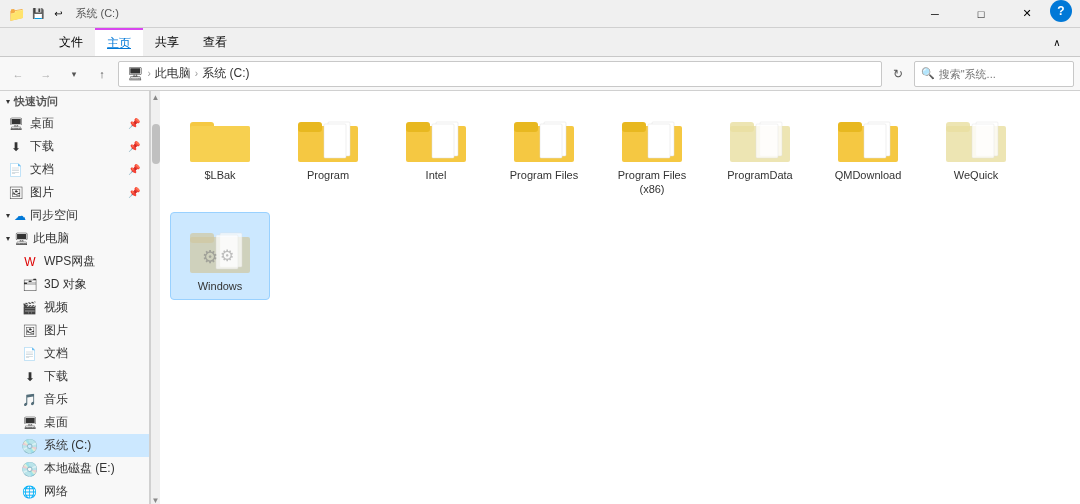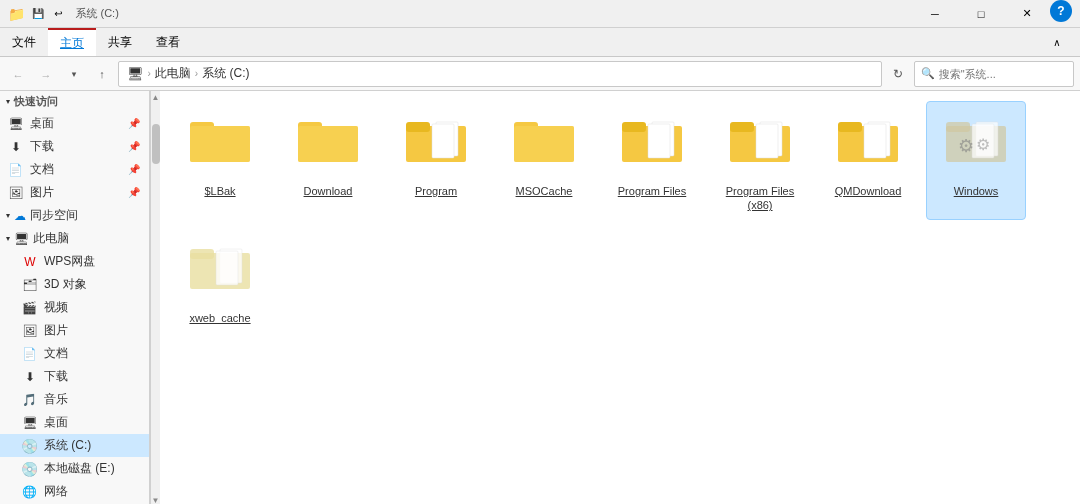--- a/index.html
+++ b/index.html
@@ -41,31 +41,32 @@
     }
 
     
     .ribbon {
       background: #f0f0f0;
       border-bottom: 1px solid #c8c8c8;
     }
     .ribbon-tabs {
       display: flex;
       padding: 0 0;
+      margin-left: 47px;
     }
     .ribbon-tab {
       padding: 4px 12px;
       font-size: 12px;
       cursor: pointer;
       border: none;
       background: none;
     }
     .ribbon-tab.active {
       background: white;
-      border-top: 2px solid #b91c1c;
+      border-top: 2px solid #d946ef;
       color: #0078d7;
       text-decoration: underline;
     }
 
     
     .address-bar {
       height: 34px;
       background: #f8f8f8;
       border-bottom: 1px solid #d0d0d0;
       display: flex;
@@ -191,26 +192,25 @@
     .folder-item.selected { background: #cce8ff; border-color: #99d1ff; }
 
     .folder-icon {
       position: relative;
       width: 64px;
       height: 56px;
     }
     .folder-name {
       font-size: 11px;
       text-align: center;
-      margin-top: 20px;
+      margin-top: 4px;
       color: #333;
       word-break: break-word;
       line-height: 1.3;
       max-width: 96px;
-      text-decoration: underline;
     }
 
     
     .sidebar::-webkit-scrollbar { width: 8px; }
     .sidebar::-webkit-scrollbar-track { background: #f0f0f0; }
     .sidebar::-webkit-scrollbar-thumb { background: #c0c0c0; border-radius: 4px; }
     .sidebar-tree-header {
       display: flex;
       align-items: center;
       padding: 3px 6px;
@@ -402,48 +402,38 @@
           <rect x="2" y="18" width="60" height="36" rx="2" ry="2" fill="#fad85e" opacity="0.5"></rect>
         </svg>
       </div>
       <div class="folder-name">$LBak</div>
     </div>
         <div class="folder-item">
       <div class="folder-icon">
         
         <svg width="64" height="56" viewBox="0 0 64 56">
           <rect x="2" y="18" width="60" height="36" rx="2" ry="2" fill="#f5c842"></rect>
-          <rect x="2" y="14" width="24" height="10" rx="3" ry="3" fill="#f5c842"></rect>
-          <rect x="2" y="18" width="60" height="36" rx="2" ry="2" fill="#fad85e" opacity="0.5"></rect>
-        </svg>
-      </div>
-      <div class="folder-name">Download</div>
+          <rect x="2" y="14" width="24" height="10" rx="3" ry="3" fill="#e8b820"></rect>
+          <rect x="32" y="14" width="22" height="34" rx="1" fill="white" stroke="#ddd" stroke-width="0.5"></rect>
+          <rect x="28" y="16" width="22" height="34" rx="1" fill="white" stroke="#ddd" stroke-width="0.5"></rect>
+        </svg>
+      </div>
+      <div class="folder-name">Program</div>
     </div>
         <div class="folder-item">
       <div class="folder-icon">
         
         <svg width="64" height="56" viewBox="0 0 64 56">
           <rect x="2" y="18" width="60" height="36" rx="2" ry="2" fill="#f5c842"></rect>
           <rect x="2" y="14" width="24" height="10" rx="3" ry="3" fill="#e8b820"></rect>
           <rect x="32" y="14" width="22" height="34" rx="1" fill="white" stroke="#ddd" stroke-width="0.5"></rect>
           <rect x="28" y="16" width="22" height="34" rx="1" fill="white" stroke="#ddd" stroke-width="0.5"></rect>
         </svg>
       </div>
-      <div class="folder-name">Program</div>
-    </div>
-        <div class="folder-item">
-      <div class="folder-icon">
-        
-        <svg width="64" height="56" viewBox="0 0 64 56">
-          <rect x="2" y="18" width="60" height="36" rx="2" ry="2" fill="#f5c842"></rect>
-          <rect x="2" y="14" width="24" height="10" rx="3" ry="3" fill="#f5c842"></rect>
-          <rect x="2" y="18" width="60" height="36" rx="2" ry="2" fill="#fad85e" opacity="0.5"></rect>
-        </svg>
-      </div>
-      <div class="folder-name">MSOCache</div>
+      <div class="folder-name">Intel</div>
     </div>
         <div class="folder-item">
       <div class="folder-icon">
         
         <svg width="64" height="56" viewBox="0 0 64 56">
           <rect x="2" y="18" width="60" height="36" rx="2" ry="2" fill="#f5c842"></rect>
           <rect x="2" y="14" width="24" height="10" rx="3" ry="3" fill="#e8b820"></rect>
           <rect x="32" y="14" width="22" height="34" rx="1" fill="white" stroke="#ddd" stroke-width="0.5"></rect>
           <rect x="28" y="16" width="22" height="34" rx="1" fill="white" stroke="#ddd" stroke-width="0.5"></rect>
         </svg>
@@ -459,49 +449,61 @@
           <rect x="32" y="14" width="22" height="34" rx="1" fill="white" stroke="#ddd" stroke-width="0.5"></rect>
           <rect x="28" y="16" width="22" height="34" rx="1" fill="white" stroke="#ddd" stroke-width="0.5"></rect>
         </svg>
       </div>
       <div class="folder-name">Program Files (x86)</div>
     </div>
         <div class="folder-item">
       <div class="folder-icon">
         
         <svg width="64" height="56" viewBox="0 0 64 56">
+          <rect x="2" y="18" width="60" height="36" rx="2" ry="2" fill="#e8dfa0" opacity="0.8"></rect>
+          <rect x="2" y="14" width="24" height="10" rx="3" ry="3" fill="#e8dfa0" opacity="0.8"></rect>
+          <rect x="32" y="14" width="22" height="34" rx="1" fill="white" stroke="#ddd" stroke-width="0.5" opacity="0.8"></rect>
+          <rect x="28" y="16" width="22" height="34" rx="1" fill="white" stroke="#ddd" stroke-width="0.5" opacity="0.8"></rect>
+        </svg>
+      </div>
+      <div class="folder-name">ProgramData</div>
+    </div>
+        <div class="folder-item">
+      <div class="folder-icon">
+        
+        <svg width="64" height="56" viewBox="0 0 64 56">
           <rect x="2" y="18" width="60" height="36" rx="2" ry="2" fill="#f5c842"></rect>
           <rect x="2" y="14" width="24" height="10" rx="3" ry="3" fill="#e8b820"></rect>
           <rect x="32" y="14" width="22" height="34" rx="1" fill="white" stroke="#ddd" stroke-width="0.5"></rect>
           <rect x="28" y="16" width="22" height="34" rx="1" fill="white" stroke="#ddd" stroke-width="0.5"></rect>
         </svg>
       </div>
       <div class="folder-name">QMDownload</div>
+    </div>
+        <div class="folder-item">
+      <div class="folder-icon">
+        
+        <svg width="64" height="56" viewBox="0 0 64 56">
+          <rect x="2" y="18" width="60" height="36" rx="2" ry="2" fill="#e8dfa0" opacity="0.8"></rect>
+          <rect x="2" y="14" width="24" height="10" rx="3" ry="3" fill="#e8dfa0" opacity="0.8"></rect>
+          <rect x="32" y="14" width="22" height="34" rx="1" fill="white" stroke="#ddd" stroke-width="0.5" opacity="0.8"></rect>
+          <rect x="28" y="16" width="22" height="34" rx="1" fill="white" stroke="#ddd" stroke-width="0.5" opacity="0.8"></rect>
+        </svg>
+      </div>
+      <div class="folder-name">WeQuick</div>
     </div>
         <div class="folder-item selected">
       <div class="folder-icon">
         
         <svg width="64" height="56" viewBox="0 0 64 56">
           <rect x="2" y="18" width="60" height="36" rx="2" ry="2" fill="#d0c8a0" opacity="0.7"></rect>
           <rect x="2" y="14" width="24" height="10" rx="3" ry="3" fill="#d0c8a0" opacity="0.7"></rect>
           <rect x="32" y="14" width="22" height="34" rx="1" fill="white" stroke="#ddd" stroke-width="0.5" opacity="0.7"></rect>
           <rect x="28" y="16" width="22" height="34" rx="1" fill="white" stroke="#ddd" stroke-width="0.5" opacity="0.7"></rect>
           <text x="14" y="44" font-size="18" fill="rgba(130,130,130,0.6)" font-family="sans-serif">⚙</text>
           <text x="32" y="42" font-size="16" fill="rgba(130,130,130,0.5)" font-family="sans-serif">⚙</text>
         </svg>
       </div>
       <div class="folder-name">Windows</div>
     </div>
-        <div class="folder-item">
-      <div class="folder-icon">
-        
-        <svg width="64" height="56" viewBox="0 0 64 56">
-          <rect x="2" y="18" width="60" height="36" rx="2" ry="2" fill="#e8dfa0" opacity="0.8"></rect>
-          <rect x="2" y="14" width="24" height="10" rx="3" ry="3" fill="#e8dfa0" opacity="0.8"></rect>
-          <rect x="32" y="14" width="22" height="34" rx="1" fill="white" stroke="#ddd" stroke-width="0.5" opacity="0.8"></rect>
-          <rect x="28" y="16" width="22" height="34" rx="1" fill="white" stroke="#ddd" stroke-width="0.5" opacity="0.8"></rect>
-        </svg>
-      </div>
-      <div class="folder-name">xweb_cache</div>
-    </div>
       </div>
   </div>
 </div>
 
 </body></html>

